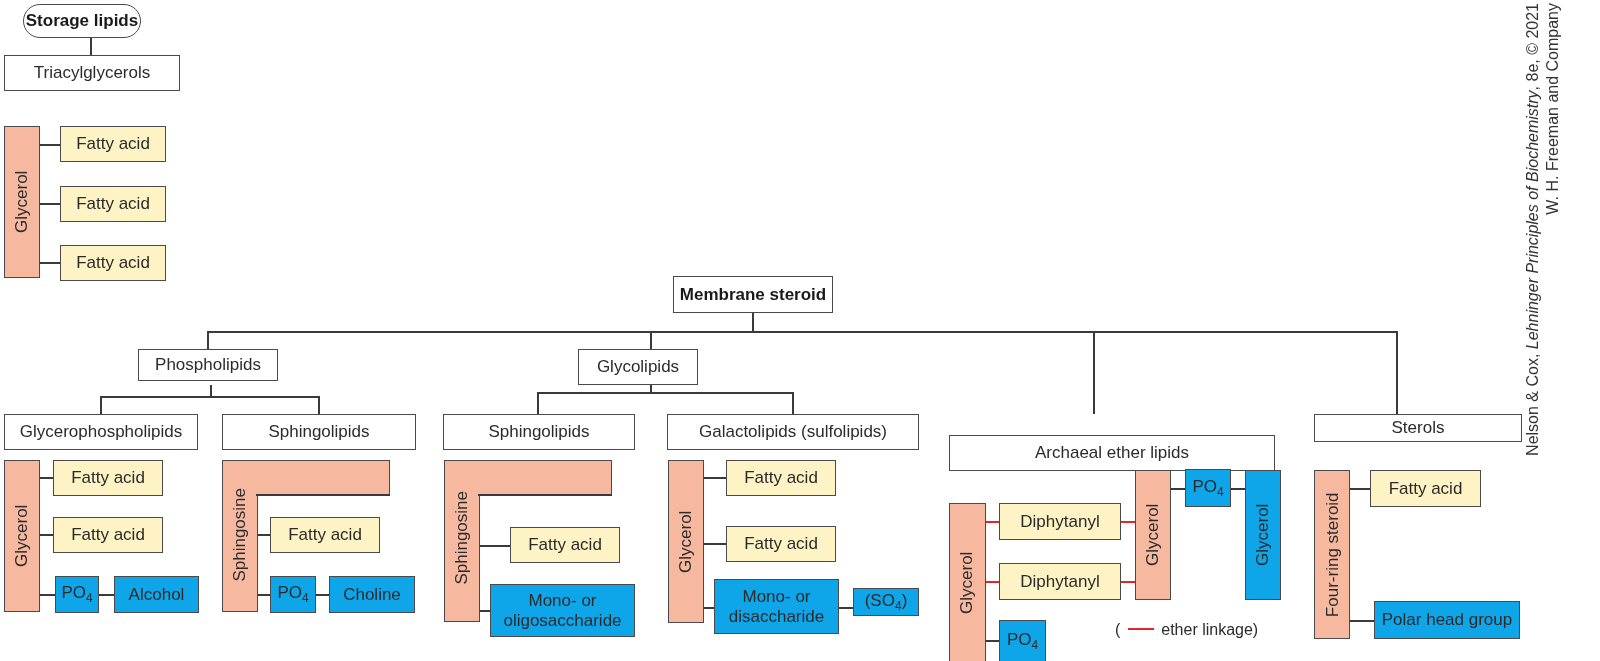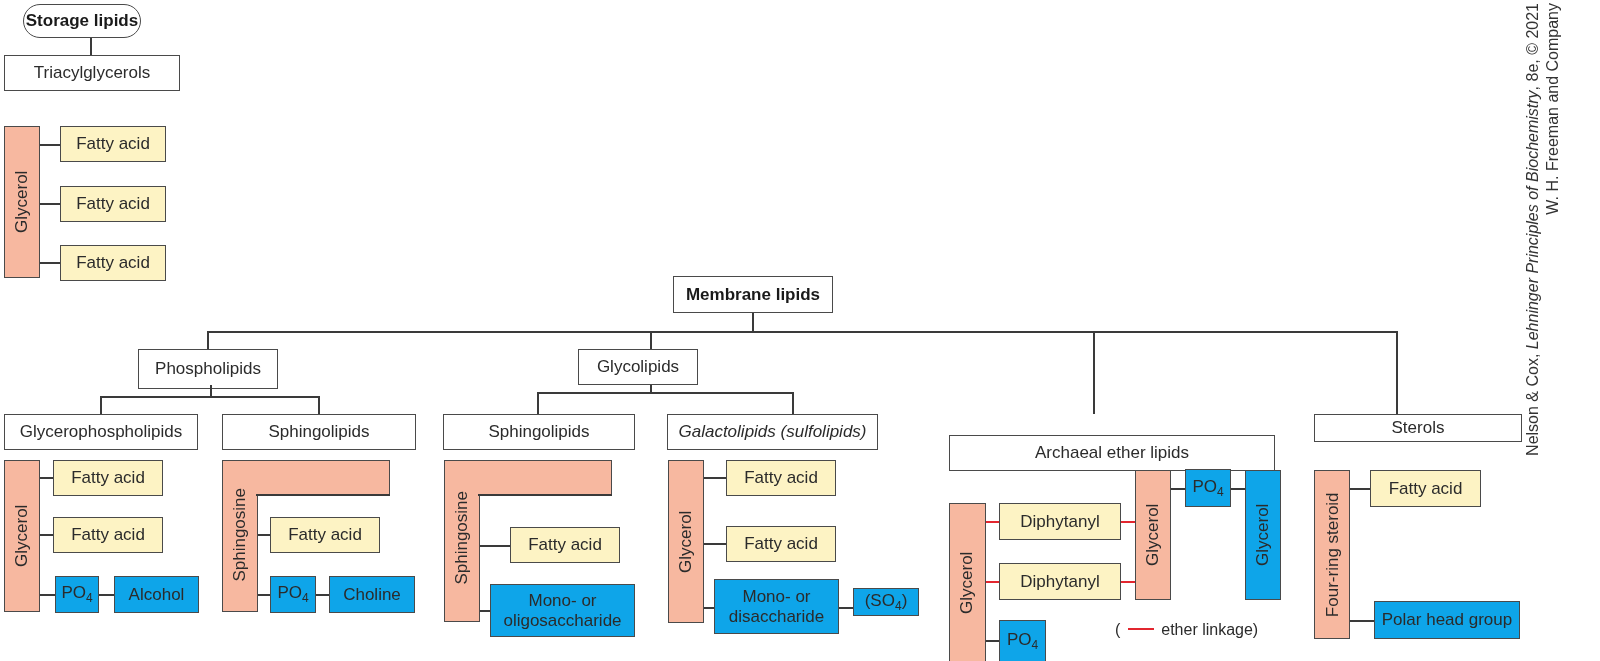--- a/index.html
+++ b/index.html
@@ -45,30 +45,30 @@
     <span>Fatty acid</span>
   </div>
 <div class="box fa" style="left:60px;top:186px;width:106px;height:36px;">
     <span>Fatty acid</span>
   </div>
 <div class="box fa" style="left:60px;top:245px;width:106px;height:36px;">
     <span>Fatty acid</span>
   </div>
 
 <div class="box cat bold" style="left:673px;top:276px;width:160px;height:37px;">
-    <span>Membrane lipids</span>
+    <span>Membrane steroid</span>
   </div>
 <div class="ln v" style="left:752px;top:313px;height:19px;"></div>
 <div class="ln h" style="left:207px;top:331px;width:1190px;"></div>
 <div class="ln v" style="left:207px;top:331px;height:18px;"></div>
 <div class="ln v" style="left:650px;top:331px;height:18px;"></div>
 <div class="ln v" style="left:1093px;top:331px;height:83px;"></div>
 <div class="ln v" style="left:1396px;top:331px;height:83px;"></div>
 
-<div class="box cat" style="left:138px;top:349px;width:140px;height:40px;align-items:center;">
+<div class="box cat" style="left:138px;top:349px;width:140px;height:32px;align-items:center;">
     <span>Phospholipids</span>
   </div>
 <div class="ln v" style="left:210px;top:385px;height:12px;"></div>
 <div class="ln h" style="left:100px;top:396px;width:219px;"></div>
 <div class="ln v" style="left:100px;top:396px;height:18px;"></div>
 <div class="ln v" style="left:318px;top:396px;height:18px;"></div>
 
 <div class="box cat" style="left:4px;top:414px;width:194px;height:36px;">
     <span>Glycerophospholipids</span>
   </div>
@@ -118,21 +118,21 @@
     <span>Glycolipids</span>
   </div>
 <div class="ln v" style="left:650px;top:385px;height:8px;"></div>
 <div class="ln h" style="left:537px;top:392px;width:256px;"></div>
 <div class="ln v" style="left:537px;top:392px;height:22px;"></div>
 <div class="ln v" style="left:792px;top:392px;height:22px;"></div>
 
 <div class="box cat" style="left:443px;top:414px;width:192px;height:36px;">
     <span>Sphingolipids</span>
   </div>
-<div class="box cat" style="left:667px;top:414px;width:211px;height:36px;font-style:italic;">
+<div class="box cat" style="left:667px;top:414px;width:252px;height:36px;">
     <span>Galactolipids (sulfolipids)</span>
   </div>
 
 <div class="box bb" style="left:444px;top:460px;width:168px;height:36px;border-bottom:none;"></div>
 <div class="box bb vert" style="left:444px;top:494px;width:36px;height:128px;border-top:none;">
     <span style="position:relative;top:-20px;">Sphingosine</span>
   </div>
 <div class="ln" style="left:478px;top:494px;width:134px;height:1.6px;"></div>
 <div class="ln h" style="left:480px;top:545px;width:30px;"></div>
 <div class="ln h" style="left:480px;top:610px;width:10px;"></div>

